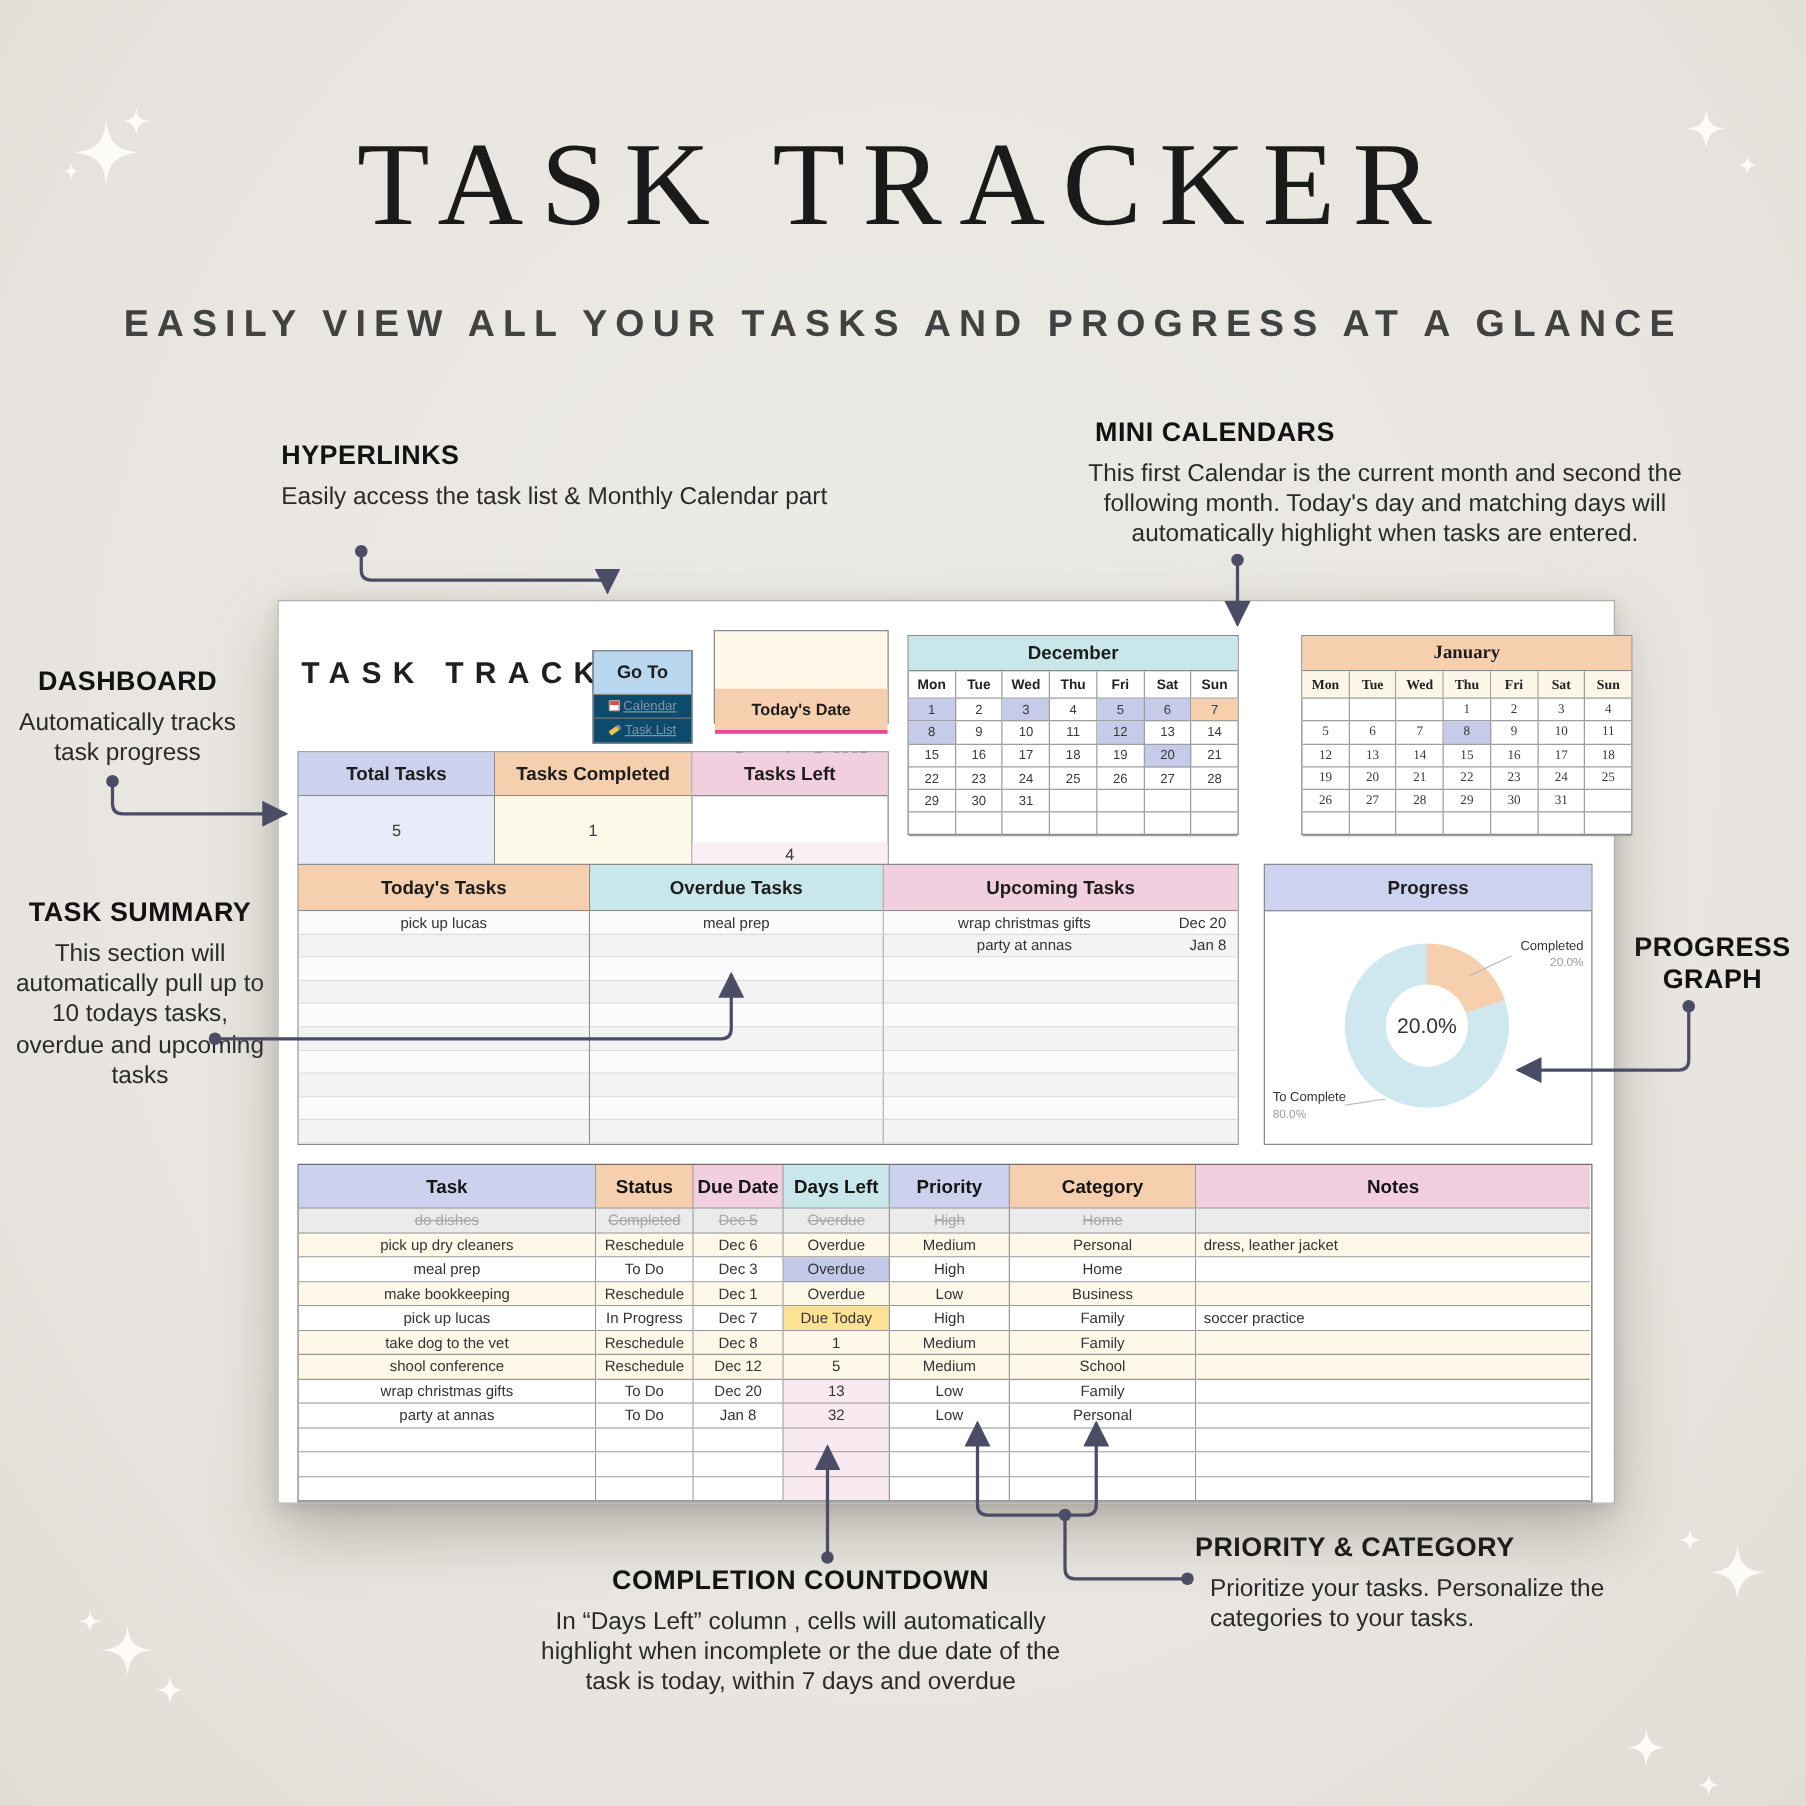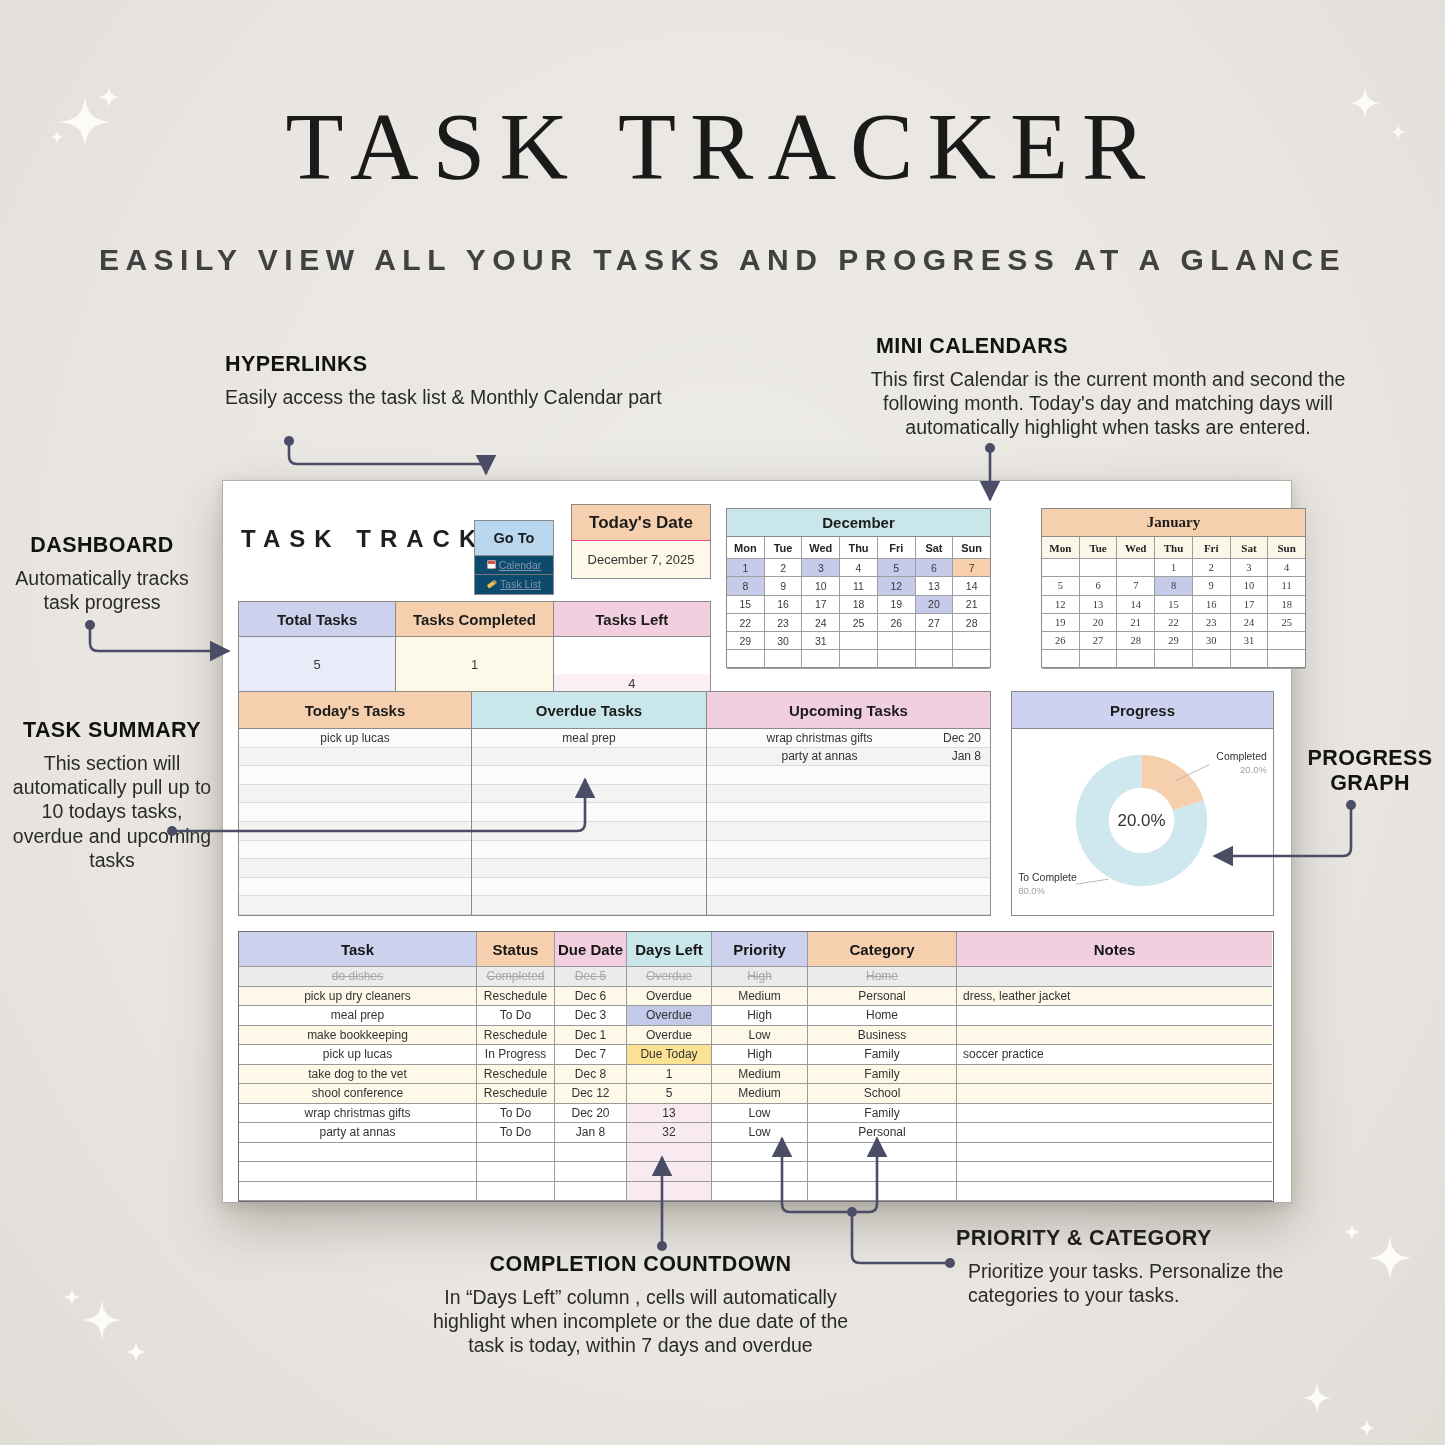--- a/index.html
+++ b/index.html
@@ -45,22 +45,22 @@
   
   .goto-box{position:absolute;left:251px;top:23px;width:80px;height:75px;border:1.5px solid #8a8a8a;background:#0c4a6e;margin-top:16px;}
   .goto-head{height:35px;background:#b9d7ee;border-bottom:1px solid #8a8a8a;display:flex;align-items:center;justify-content:center;
     font-size:14.5px;font-weight:700;color:#1c1c1c;}
   .goto-link{height:18.5px;display:flex;align-items:center;justify-content:center;gap:3px;border-bottom:1px solid #737373;cursor:pointer;}
   .goto-link:last-child{border-bottom:none;}
   .goto-link .link-text{font-size:10.5px;color:#8594a9;text-decoration:underline;}
   .ico-cal{width:9px;height:9px;border:1px solid #b0a9a2;border-radius:1px;background:linear-gradient(#d94f41 0 38%,#fdfdfd 38% 100%);}
   .ico-pen{width:10px;height:4px;background:linear-gradient(90deg,#e8c34a 0 75%,#8f8f8f 75% 100%);transform:rotate(-35deg);border-radius:1px;}
   .date-box{position:absolute;left:348px;top:23px;width:140px;height:75px;border:1.5px solid #8a8a8a;background:#fdf8e8;}
-  .date-head{height:36px;background:#f6d0ae;border-bottom:1px solid #ec4899;display:flex;align-items:center;justify-content:center;
-    font-size:17px;font-weight:700;color:#1c1c1c;}
+  .date-head{height:36px;background:#f6d0ae;border-bottom:3px solid #ec4899;display:flex;align-items:center;justify-content:center;
+    font-size:13px;font-weight:700;color:#1c1c1c;margin-top:46px;}
   .date-val{height:37px;display:flex;align-items:center;justify-content:center;font-size:13px;color:#333;}
   
   .mini-cal{position:absolute;top:27px;width:265px;height:160px;border:1.5px solid #8a8a8a;background:#fff;}
   .cal-head{height:28px;display:flex;align-items:center;justify-content:center;font-size:15px;font-weight:700;color:#1c1c1c;border-bottom:1px solid #8a8a8a;}
   .cal-row{display:flex;height:18.3px;}
   .cal-daynames{height:22px;}
   .cal-cell{flex:1;border-right:1px solid #9e9e9e;border-bottom:1px solid #9e9e9e;display:flex;align-items:center;justify-content:center;
     font-size:10.5px;color:#3a3a3a;}
   .cal-cell:last-child{border-right:none;}
   .cal-cell.dh{font-weight:700;font-size:11px;color:#222;}

